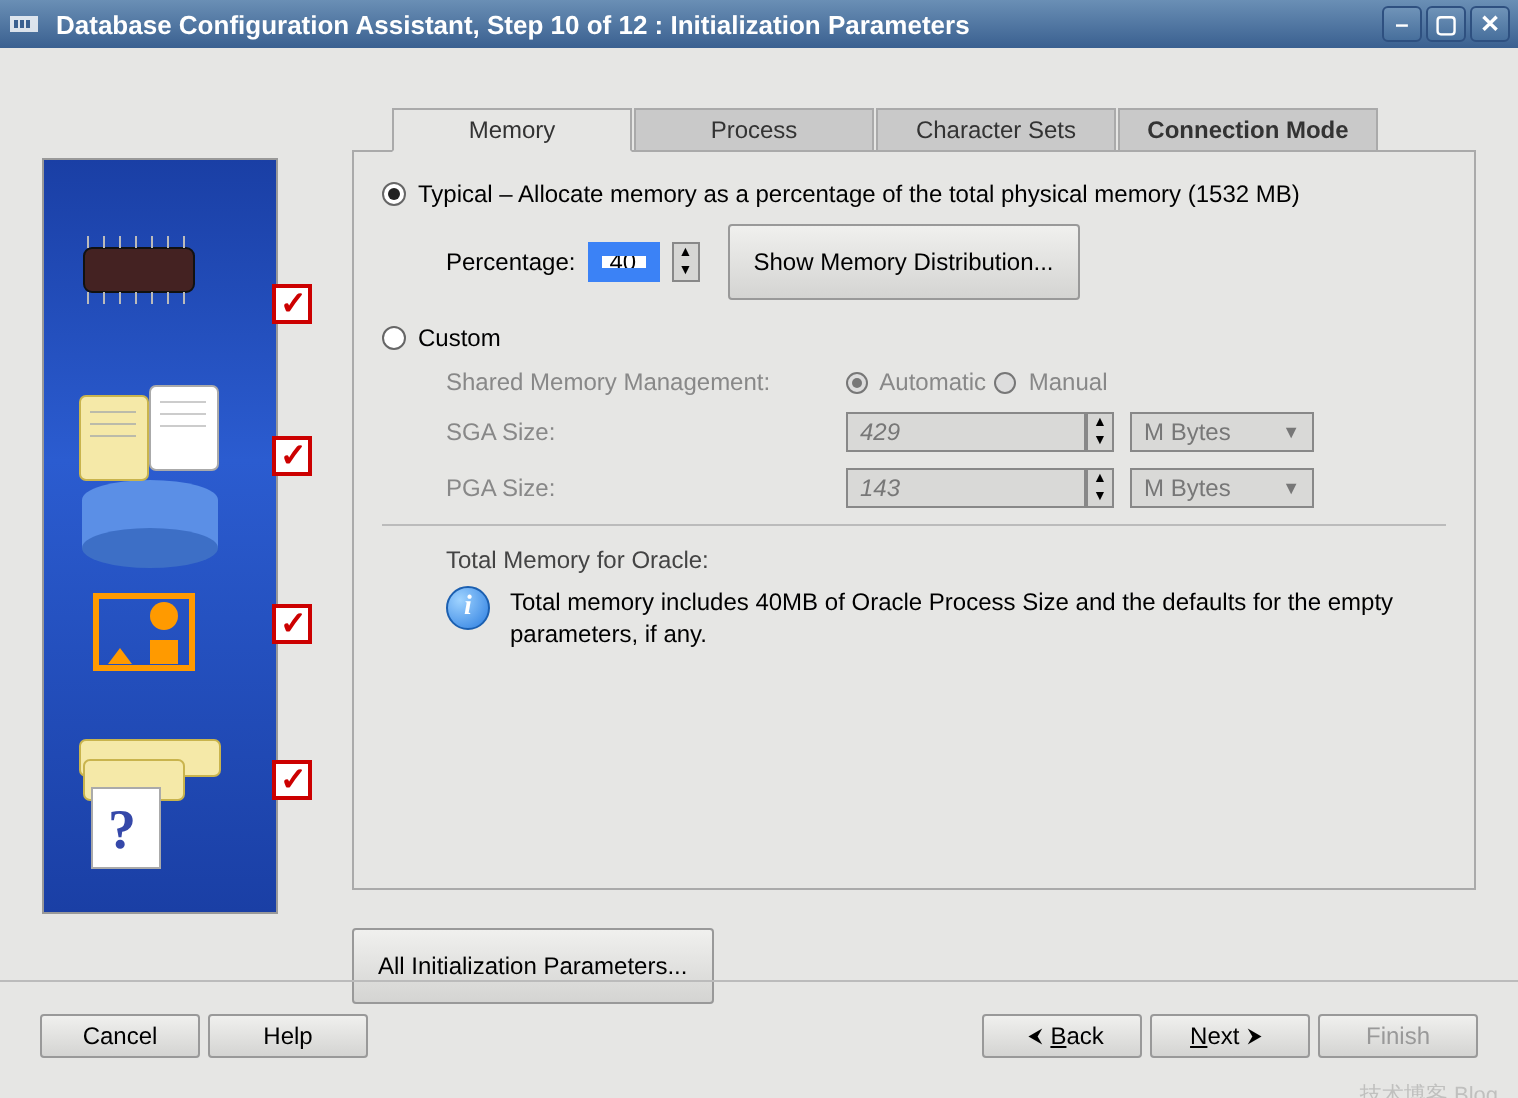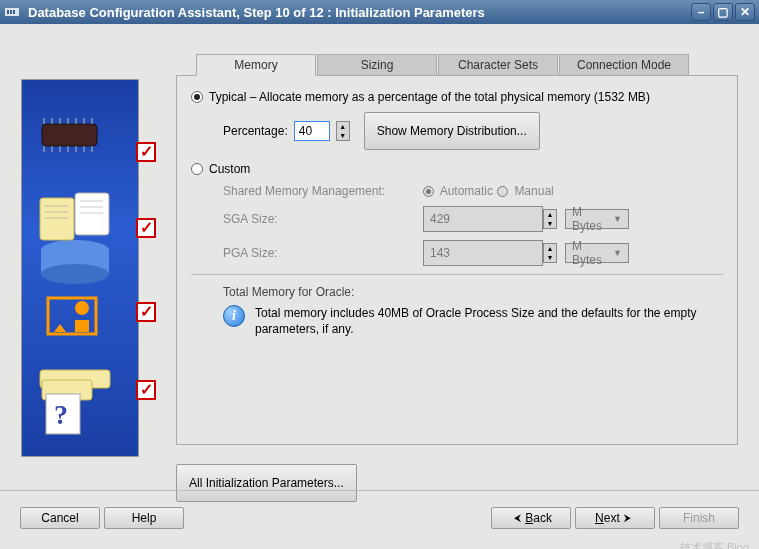--- a/index.html
+++ b/index.html
@@ -84,21 +84,21 @@
     border:1px solid #aaa;
     border-bottom:none;
     background:#c9c9c9;
     text-align:center;
     line-height:20px;
     font-size:12px;
     margin-right:1px;
     cursor:pointer;
     color:#333;
   }
-  .tab.conn { flex:0 0 130px; }
+  .tab.conn { flex:0 0 130px;font-weight:bold; }
   .tab.active {
     background:#e6e6e4;
     font-weight:normal;
     border-bottom:1px solid #e6e6e4;
     position:relative; z-index:2;
   }
   .tab-panel {
     border:1px solid #aaa;
     height:370px;
     padding:14px 14px 10px 14px;
@@ -121,21 +121,21 @@
   }
   .radio.selected::after{
     content:""; width:6px; height:6px;
     background:#222; border-radius:50%;
     position:absolute; left:2px; top:2px;
   }
   .indent { margin-left:32px; }
   .pct-row { display:flex; align-items:center; gap:6px; margin-bottom:12px; }
   .pct-input {
     width:36px; height:20px;
-    border:1px solid #3b82f6;
+    border:7px solid #3b82f6;
     background:#fff;
     padding:0 4px;
     font-size:12px;
   }
   .spinner {
     width:14px; height:20px;
     display:flex; flex-direction:column;
     border:1px solid #888;
   }
   .spinner .sp {
@@ -157,25 +157,26 @@
     display:flex; align-items:center;
     margin-bottom:8px;
   }
   .row-label { width:200px; color:#444; }
   .row-label.disabled { color:#888; }
   .field {
     width:120px; height:20px;
     border:1px solid #888;
     background:#d9d9d7;
     color:#777;
-    padding:12px 6px;
+    padding:0 6px;
     font-size:12px;
+    font-style:italic;
   }
   .unit-sel {
-    width:64px; height:20px;
+    width:92px; height:20px;
     border:1px solid #888;
     background:#d9d9d7;
     color:#777;
     margin-left:8px;
     display:flex; align-items:center;
     padding:0 6px;
     justify-content:space-between;
   }
   .mini-radio {
     width:11px; height:11px;
@@ -335,21 +336,21 @@
       <rect x="12" y="20" width="50" height="20" rx="3" fill="#f5e9a8" stroke="#c9b44d"></rect>
       <rect x="16" y="34" width="34" height="40" fill="#fff" stroke="#aaa"></rect>
       <text x="24" y="64" font-size="28" fill="#3548a9" font-family="Georgia" font-weight="bold">?</text>
     </svg>
     <span class="wiz-check" style="top:300px;"></span>
   </div>
 
   <div class="main">
     <div class="tabs">
       <div class="tab active">Memory</div>
-      <div class="tab">Sizing</div>
+      <div class="tab">Process</div>
       <div class="tab">Character Sets</div>
       <div class="tab conn">Connection Mode</div>
     </div>
 
     <div class="tab-panel">
 
       <div class="radio-row">
         <span class="radio selected"></span>
         <span>Typical – Allocate memory as a percentage of the total physical memory (1532 MB)</span>
       </div>

